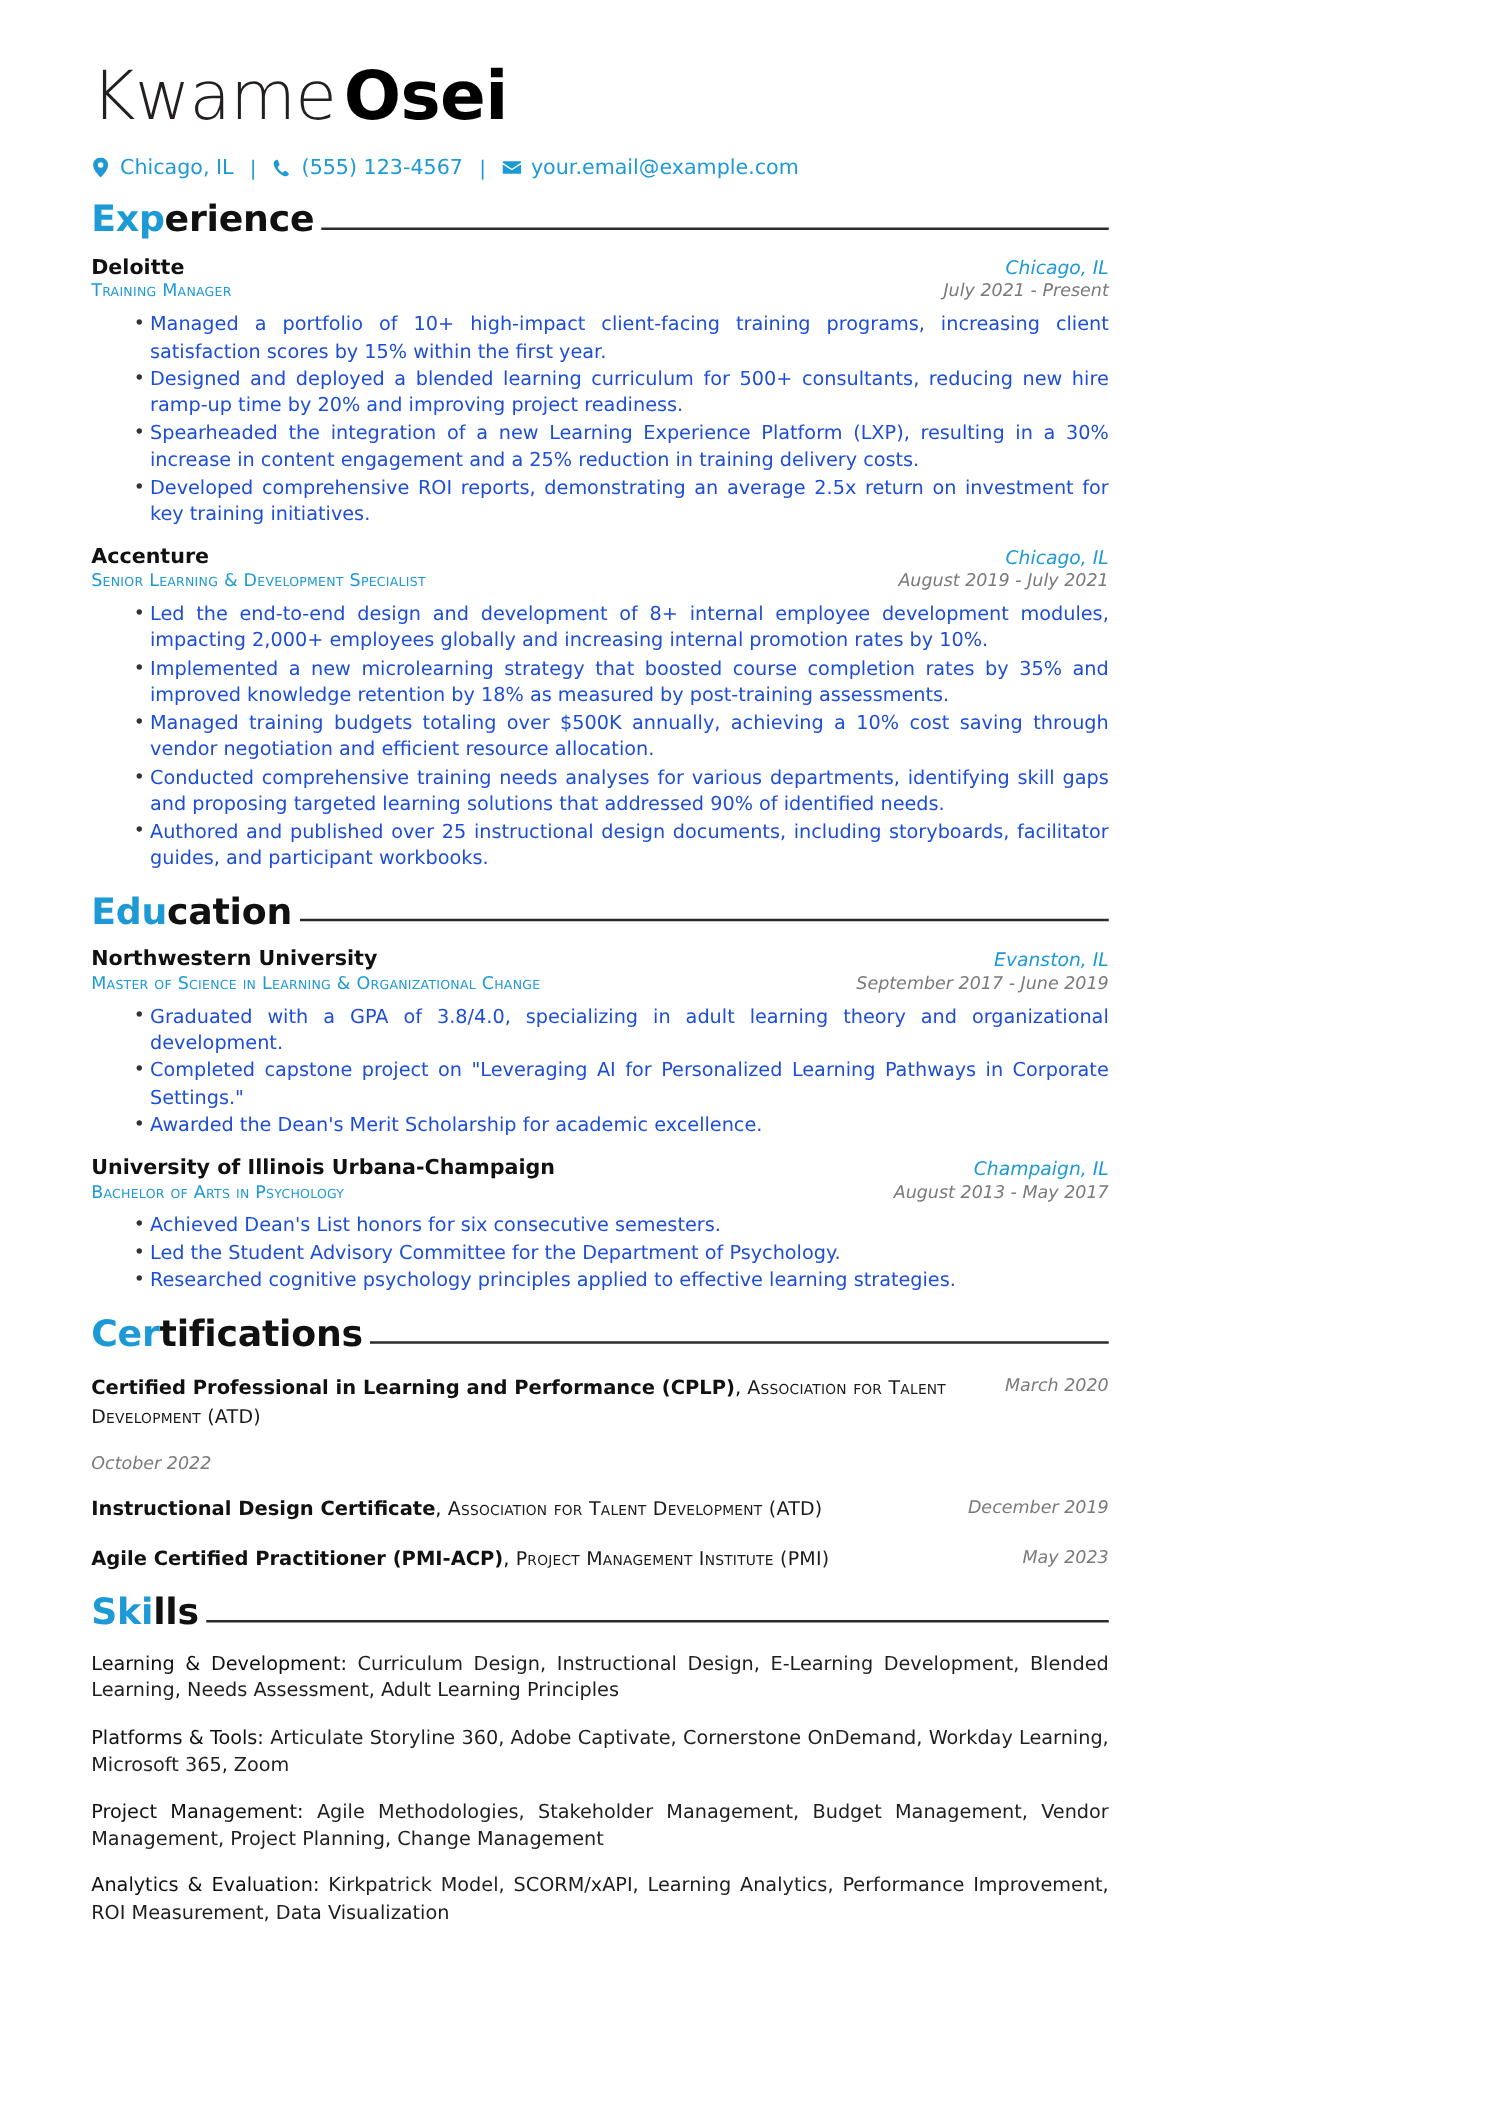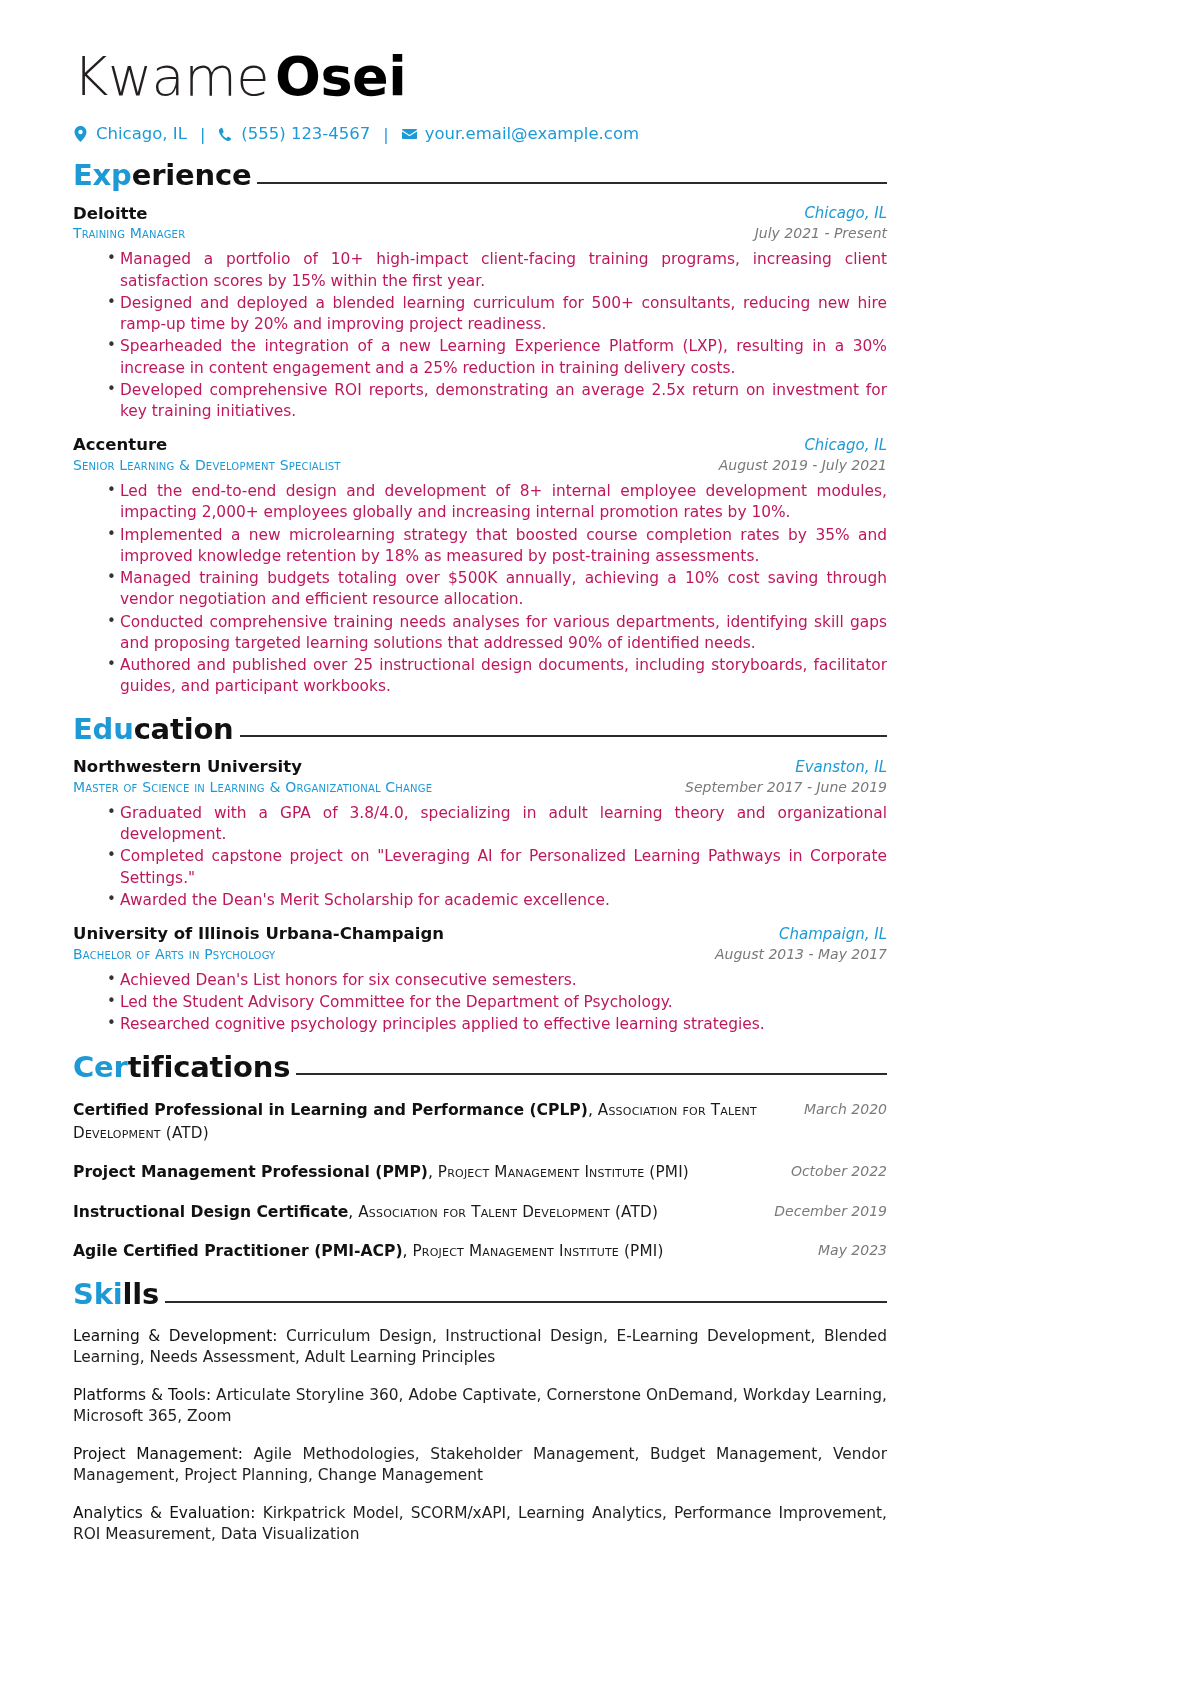--- a/index.html
+++ b/index.html
@@ -91,21 +91,21 @@
     margin-bottom: 7px;
   }
 
   
   .entry { margin-top: 13px; }
   .entry:first-child { margin-top: 10px; }
 
   .entry-row {
     display: flex;
     justify-content: space-between;
-    align-items: center;
+    align-items: flex-end;
     gap: 16px;
   }
   .entry-org {
     font-size: 16.5px;
     font-weight: 700;
     color: #111111;
     line-height: 1.25;
   }
   .entry-loc {
     font-size: 15px;
@@ -132,21 +132,21 @@
 
   ul.bullets {
     margin: 7px 0 0 0;
     padding: 0 0 0 34px;
     list-style: none;
   }
   ul.bullets li {
     position: relative;
     font-size: 15.4px;
     line-height: 1.38;
-    color: #be185d;
+    color: #1d4ed8;
     margin-bottom: 1px;
     padding-left: 13px;
     text-align: justify;
   }
   ul.bullets li::before {
     content: "\2022";
     position: absolute;
     left: 0;
     top: -1px;
     color: #333333;
@@ -327,21 +327,20 @@
       </div>
       <div class="section-rule"></div>
     </div>
 
     <div class="cert">
       <div class="cert-text"><span class="cert-name">Certified Professional in Learning and Performance (CPLP)</span><span>, </span><span class="cert-issuer">Association for Talent Development (ATD)</span></div>
       <div class="cert-date">March 2020</div>
     </div>
 
     <div class="cert">
-      <div class="cert-text"><span class="cert-name">Project Management Professional (PMP)</span><span>, </span><span class="cert-issuer">Project Management Institute (PMI)</span></div>
       <div class="cert-date">October 2022</div>
     </div>
 
     <div class="cert">
       <div class="cert-text"><span class="cert-name">Instructional Design Certificate</span><span>, </span><span class="cert-issuer">Association for Talent Development (ATD)</span></div>
       <div class="cert-date">December 2019</div>
     </div>
 
     <div class="cert">
       <div class="cert-text"><span class="cert-name">Agile Certified Practitioner (PMI-ACP)</span><span>, </span><span class="cert-issuer">Project Management Institute (PMI)</span></div>

